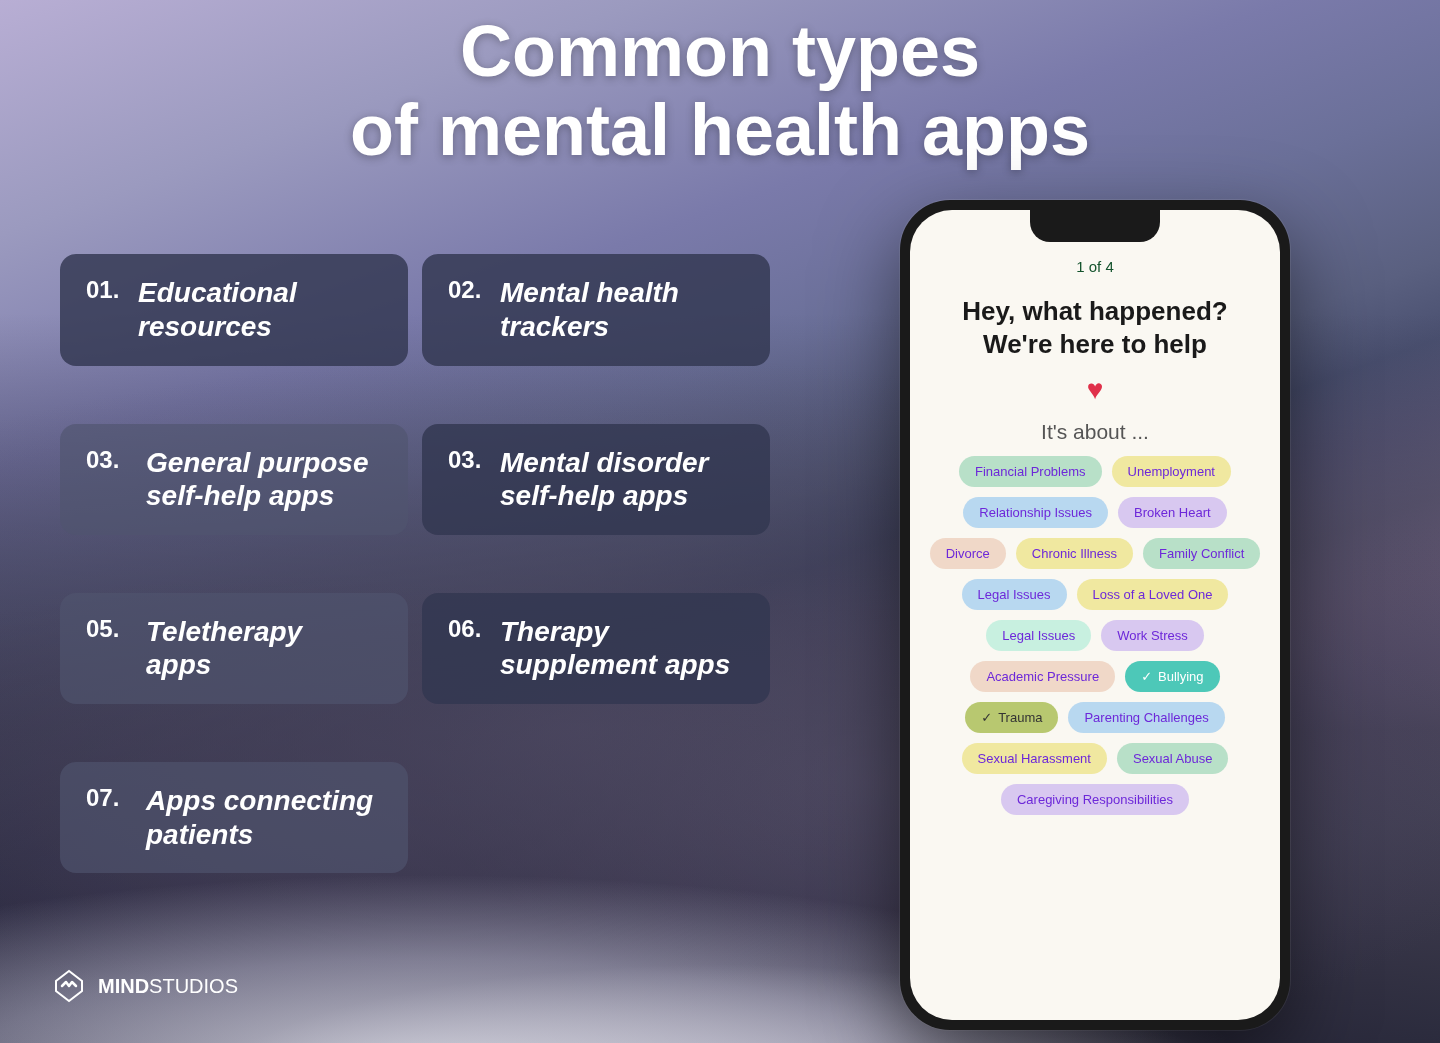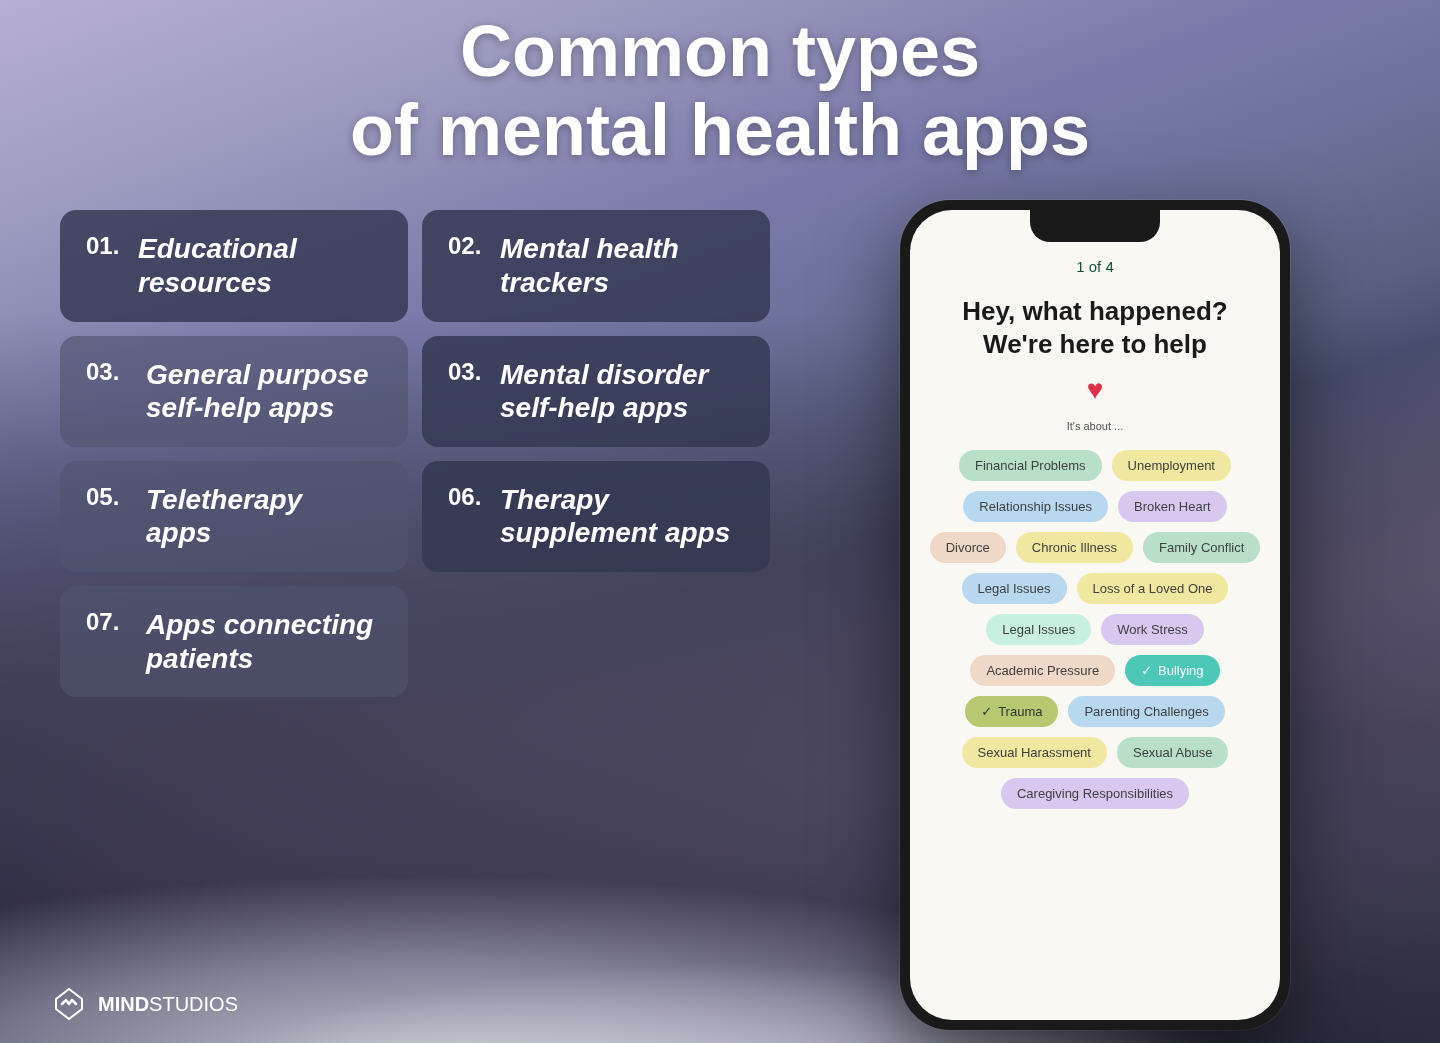--- a/index.html
+++ b/index.html
@@ -78,20 +78,21 @@
       align-content: start;
     }
 
     .app-card {
       background: rgba(50, 55, 80, 0.82);
       border-radius: 16px;
       padding: 22px 26px;
       display: flex;
       align-items: flex-start;
       gap: 12px;
+      margin-top: 44px;
     }
 
     .app-card.light {
       background: rgba(80, 85, 110, 0.65);
       gap: 20px;
     }
 
     .app-card-number {
       font-size: 24px;
       font-weight: 900;
@@ -164,40 +165,40 @@
       padding: 0 20px;
     }
 
     .phone-heart {
       font-size: 28px;
       color: #e0304a;
       margin-bottom: 14px;
     }
 
     .phone-subtitle {
-      font-size: 11px;
+      font-size: 21px;
       color: #555;
-      margin-bottom: 18px;
+      margin-bottom: 12px;
     }
 
     .tags-container {
       display: flex;
       flex-wrap: wrap;
       gap: 10px;
       padding: 0 18px;
       justify-content: center;
       overflow: hidden;
     }
 
     .tag {
       padding: 8px 16px;
       border-radius: 20px;
       font-size: 13px;
       font-weight: 500;
-      color: #404040;
+      color: #6d28d9;
       white-space: nowrap;
     }
 
     .tag-green { background: #b8e0c8; }
     .tag-yellow { background: #f0e8a0; }
     .tag-blue { background: #b8d8f0; }
     .tag-lavender { background: #d8c8f0; }
     .tag-peach { background: #f0d8c8; }
     .tag-mint { background: #c8f0e0; }
     .tag-selected {
@@ -210,21 +211,21 @@
     .tag-selected-olive {
       background: #b8c870;
       color: #333;
       display: flex;
       align-items: center;
       gap: 6px;
     }
 
     .logo-area {
       position: absolute;
-      bottom: 20px;
+      bottom: 38px;
       left: 50px;
       display: flex;
       align-items: center;
       gap: 10px;
     }
 
     .logo-icon {
       width: 38px;
       height: 38px;
     }

